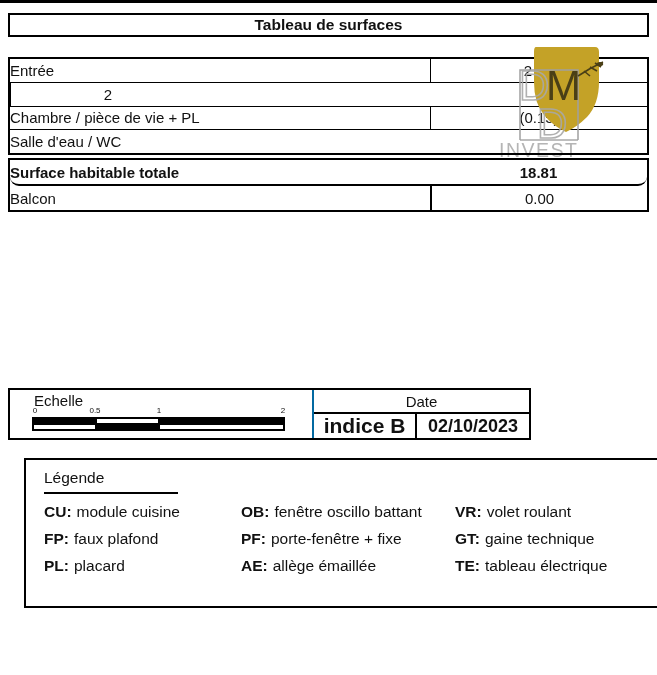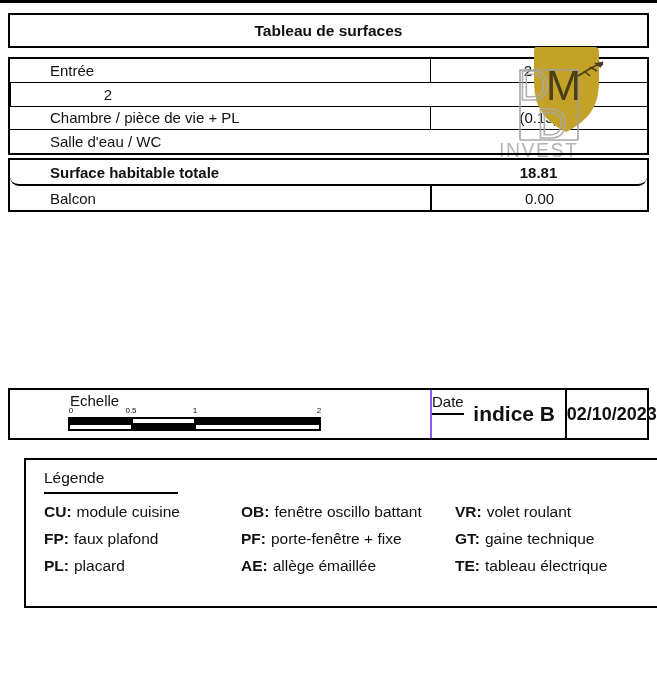--- a/index.html
+++ b/index.html
@@ -5,59 +5,59 @@
   html,body{margin:0;padding:0;}
   body{
     width:657px;height:675px;position:relative;background:#ffffff;
     font-family:"Liberation Sans", sans-serif;color:#111;overflow:hidden;
   }
   .abs{position:absolute;}
   
   #top-strip{left:0;top:0;width:657px;height:3px;background:#000;}
   
   #title-box{
-    left:8px;top:13px;width:641px;height:35px;box-sizing:border-box;
+    left:8px;top:13px;width:641px;height:24px;box-sizing:border-box;
     border:2.5px solid #000;display:flex;align-items:center;justify-content:center;
     font-weight:bold;font-size:15.5px;z-index:1;
   }
   
   #tableA{
     left:8px;top:57px;width:641px;height:98px;box-sizing:border-box;
     border:2.5px solid #000;display:flex;flex-direction:column;z-index:1;
   }
   #tableB{
     left:8px;top:158px;width:641px;height:54px;box-sizing:border-box;
     border:2.5px solid #000;display:flex;flex-direction:column;z-index:1;
   }
   .t-row{flex:1;display:flex;min-height:0;}
   .t-row.sep{border-bottom:1.5px solid #000;}
   .t-row.sep2{border-bottom:2px solid #000;border-radius:9px;}
-  .t-label{flex:1;display:flex;align-items:center;padding-left:40px;font-size:15px;}
+  .t-label{flex:1;display:flex;align-items:center;font-size:15px;}
   .t-value{width:217px;box-sizing:border-box;display:flex;align-items:center;justify-content:center;font-size:15px;}
   .t-value.divided{border-left:1.5px solid #000;}
   .t-value.divided2{border-left:2px solid #000;}
   .t-value.shift{padding-right:22px;}
   .boldrow{font-weight:bold;}
   
   #scale-box{
-    left:8px;top:388px;width:641px;height:52px;box-sizing:border-box;
-    border:2px solid #000;display:flex;z-index:1;padding-left:36px;
+    left:8px;top:388px;width:523px;height:52px;box-sizing:border-box;
+    border:2px solid #000;display:flex;z-index:1;
   }
   #scale-left{flex:1;position:relative;}
   #scale-label{position:absolute;left:24px;top:2px;font-size:15px;}
   #tick-row{position:absolute;left:22px;top:16px;width:253px;height:10px;font-size:8px;}
   #tick-row span{position:absolute;transform:translateX(-50%);}
   #scale-bar{position:absolute;left:22px;top:27px;width:253px;height:14px;box-sizing:border-box;border:1px solid #000;}
   .bar-half{display:flex;height:6px;}
   .bar-half.top{height:6px;}
   .bar-cell{box-shadow:inset 0 0 0 1px #000;}
   .bar-cell.b{background:#000;}
   .bar-cell.w{background:#fff;}
   .w1{width:63px;} .w2{width:64px;} .w3{width:126px;}
-  #date-col{width:217px;box-sizing:border-box;border-left:2px solid #8b5cf6;display:flex;flex-direction:row;margin-left:40px;}
+  #date-col{width:217px;box-sizing:border-box;border-left:2px solid #0369a1;display:flex;flex-direction:column;margin-left:40px;}
   #date-header{height:23px;border-bottom:2px solid #000;display:flex;align-items:center;justify-content:center;font-size:15px;}
   #date-bottom{flex:1;display:flex;}
   #indice-cell{width:103px;box-sizing:border-box;border-right:2px solid #000;display:flex;align-items:center;justify-content:center;font-weight:bold;font-size:21px;}
   #date-cell{flex:1;display:flex;align-items:center;justify-content:center;font-weight:bold;font-size:18px;}
   
   #legend-box{
     left:8px;top:458px;width:641px;height:150px;box-sizing:border-box;
     border:2px solid #000;padding-left:18px;z-index:1;margin-left:16px;
   }
   #legend-title{margin-top:9px;font-size:15.5px;}

